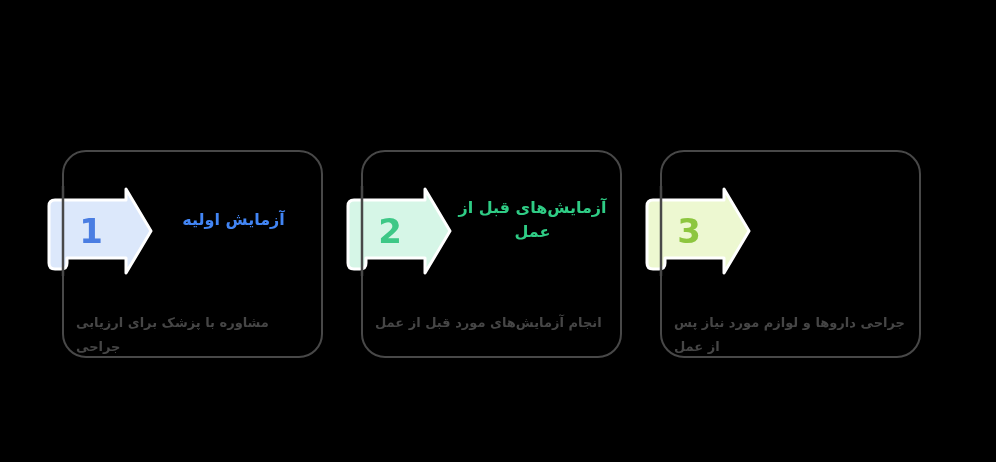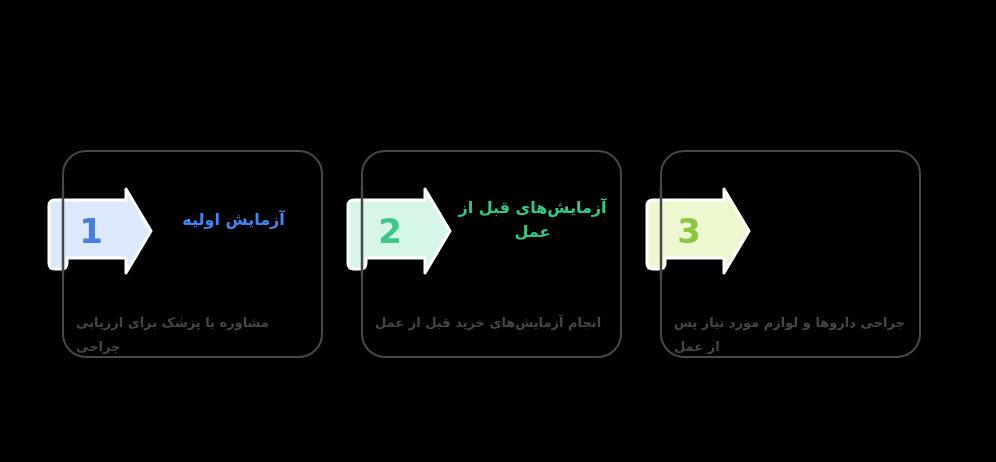--- a/index.html
+++ b/index.html
@@ -85,21 +85,21 @@
 
   <div class="card c2">
     <div class="arrow">
       <svg width="110" height="90" viewBox="0 0 110 90">
         <path stroke-width="3" stroke-linejoin="round" d="M 10,14 L 81,14 L 81,3 L 106,45 L 81,87 L 81,72 L 22,72 L 22,77 Q 22,83 16,83 L 10,83 Q 4,83 4,77 L 4,20 Q 4,14 10,14 Z" fill="#d6f6e7" stroke="#ffffff"></path>
         <line x1="18" y1="0" x2="18" y2="90" stroke-width="2.5" stroke="#484848"></line>
       </svg>
       <span class="num" style="color: rgb(62, 200, 135);">2</span>
     </div>
     <div class="title" style="color: rgb(47, 204, 133);">آزمایش‌های قبل از عمل</div>
-    <div class="desc" style="color: rgb(70, 70, 70);">انجام آزمایش‌های خرید قبل از عمل</div>
+    <div class="desc" style="color: rgb(70, 70, 70);">انجام آزمایش‌های مورد قبل از عمل</div>
   </div>
 
   <div class="card c3">
     <div class="arrow">
       <svg width="110" height="90" viewBox="0 0 110 90">
         <path stroke-width="3" stroke-linejoin="round" d="M 10,14 L 81,14 L 81,3 L 106,45 L 81,87 L 81,72 L 22,72 L 22,77 Q 22,83 16,83 L 10,83 Q 4,83 4,77 L 4,20 Q 4,14 10,14 Z" fill="#edf8d1" stroke="#ffffff"></path>
         <line x1="18" y1="0" x2="18" y2="90" stroke-width="2.5" stroke="#484848"></line>
       </svg>
       <span class="num" style="color: rgb(141, 198, 63);">3</span>
     </div>

